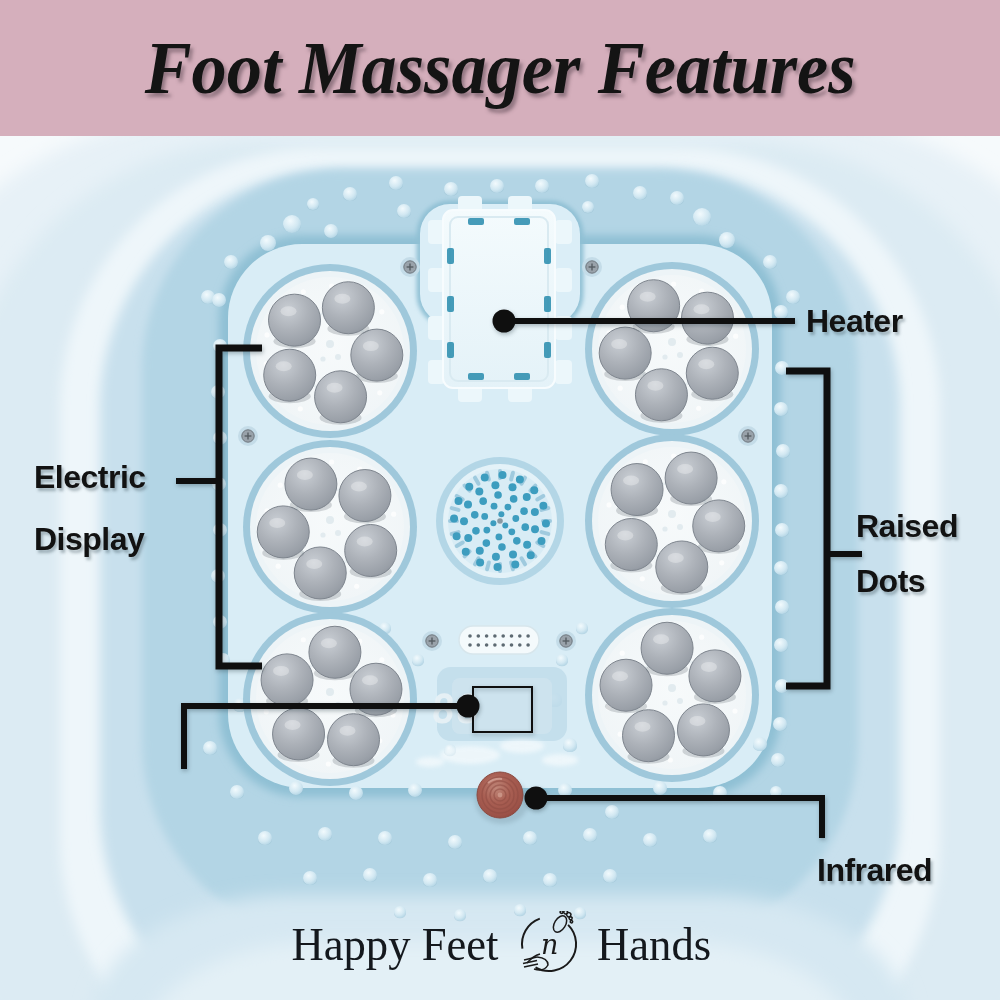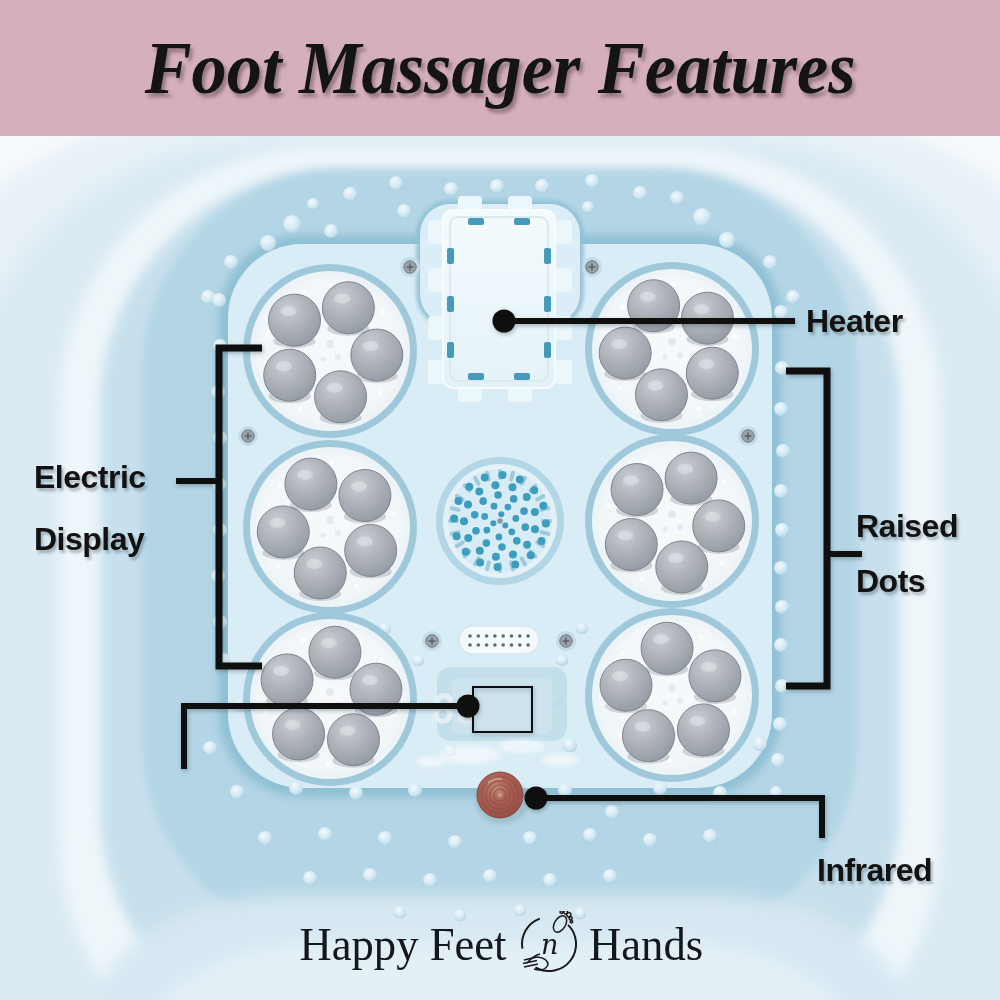--- a/index.html
+++ b/index.html
@@ -15,21 +15,21 @@
   .photo{position:absolute;left:0;top:136px;width:1000px;height:864px;z-index:1;}
   .photo svg{position:absolute;left:0;top:0;}
   
   .overlay{position:absolute;left:0;top:0;width:1000px;height:1000px;z-index:5;pointer-events:none;}
   
   .label{position:absolute;z-index:6;color:#121212;font-size:32px;line-height:58px;
          letter-spacing:-.5px;font-weight:700;white-space:nowrap;
          text-shadow:2px 3px 3px rgba(70,90,100,.42);}
   
   .logo{position:absolute;left:0;top:902px;width:1000px;height:84px;z-index:7;
-        display:flex;align-items:center;justify-content:center;gap:4px;}
+        display:flex;align-items:center;justify-content:center;gap:12px;}
   .logo .word{font-family:"Liberation Serif",serif;font-size:47px;color:#14181d;
               transform:scaleX(.95);white-space:nowrap;}
 </style>
 </head>
 <body>
 
 <div class="canvas">
 
   <div class="header">
     <h1>Foot Massager Features</h1>

